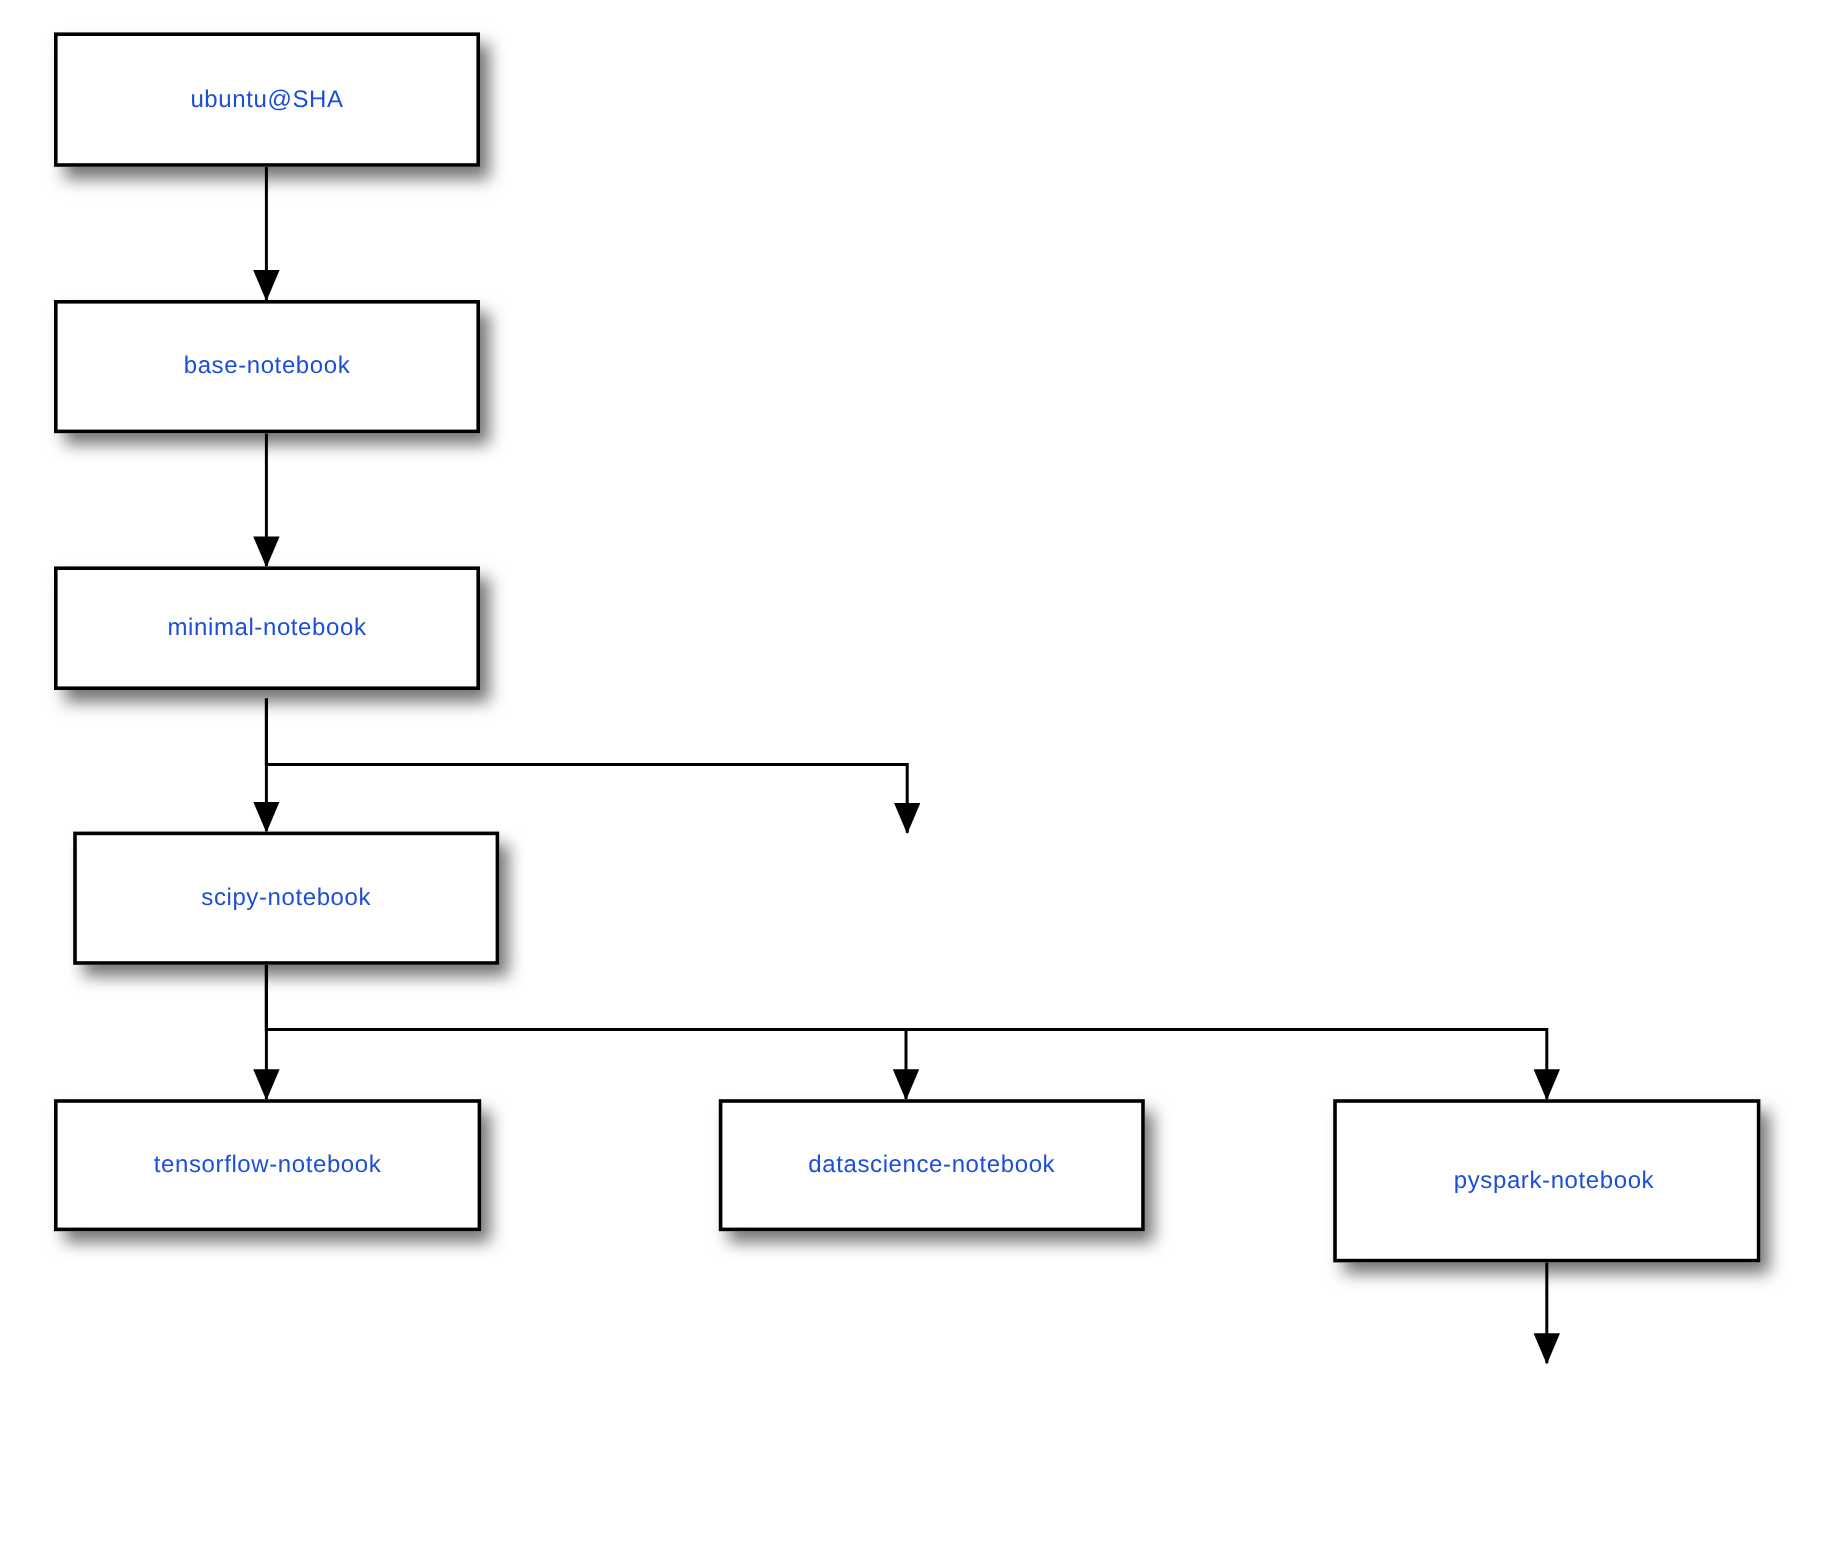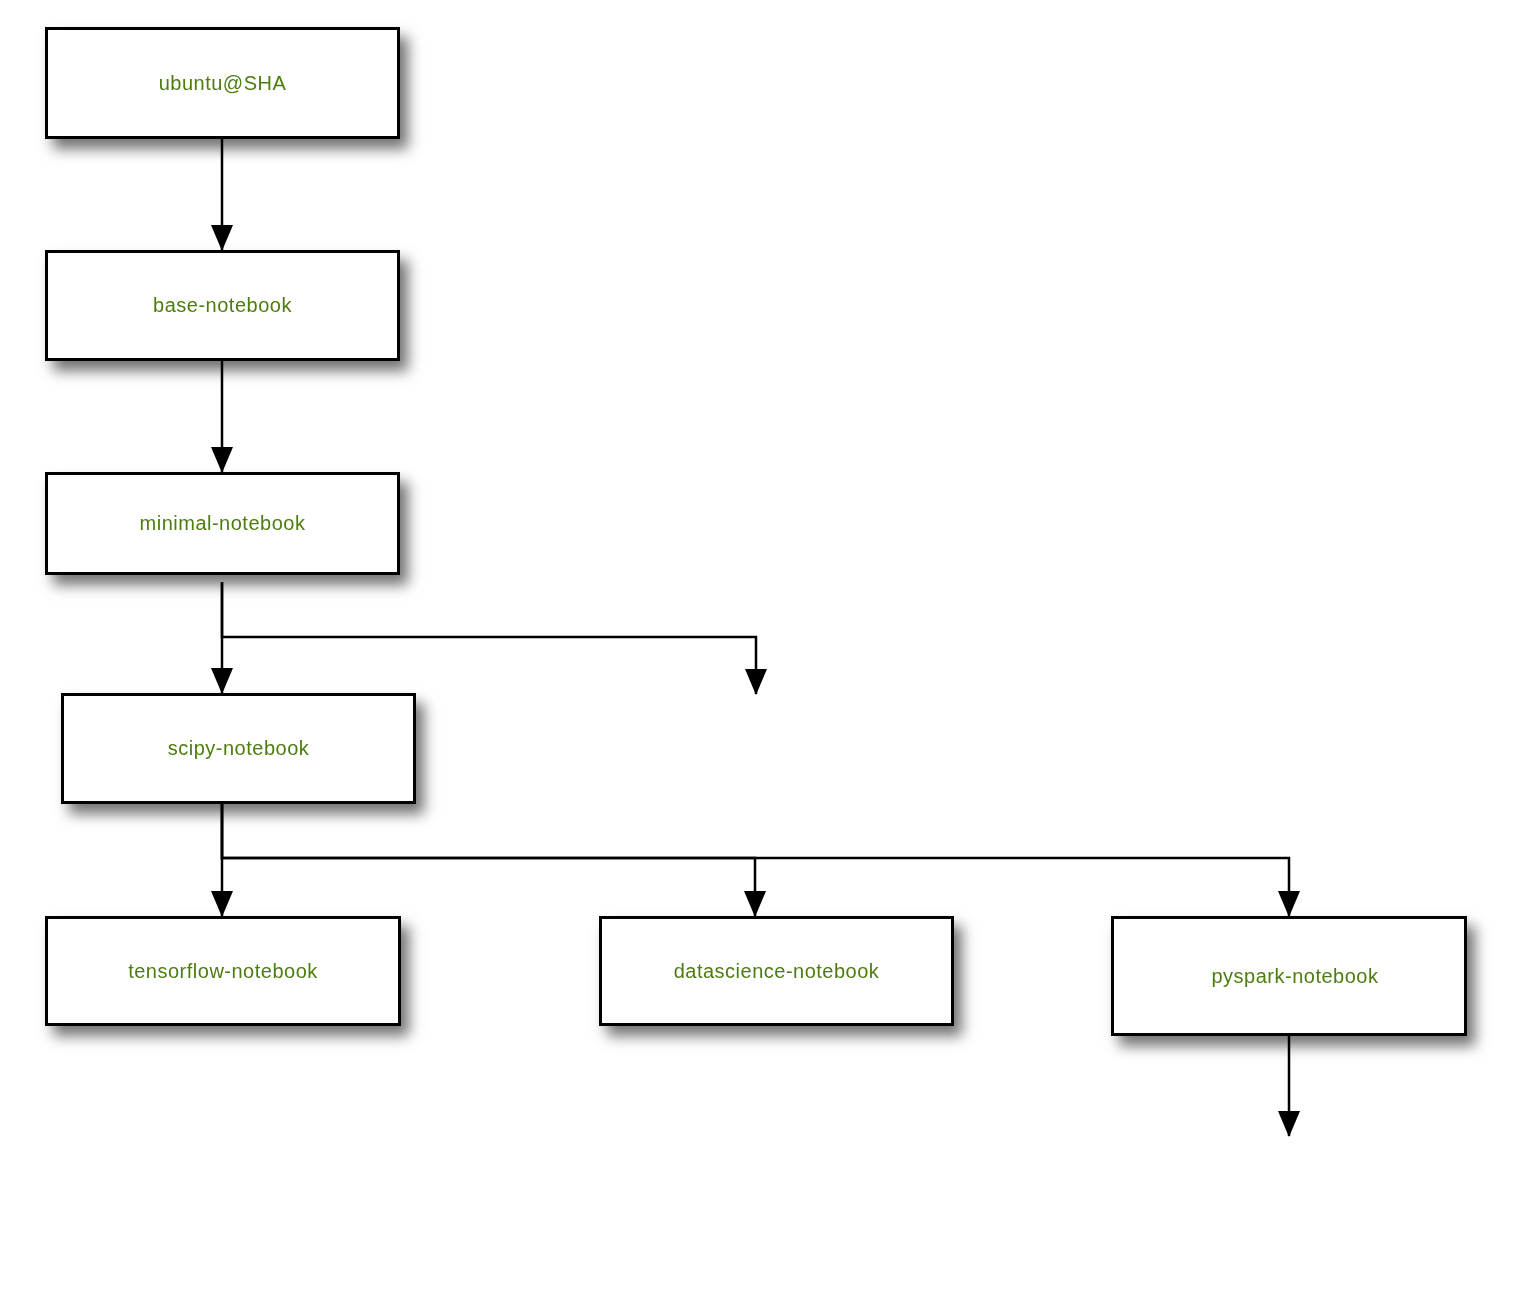--- a/index.html
+++ b/index.html
@@ -28,35 +28,35 @@
     background: #ffffff;
     border: 3px solid #000000;
     box-shadow: 8px 10px 13px rgba(0,0,0,0.55);
     display: flex;
     align-items: center;
     justify-content: center;
     width: 355px;
     height: 111px;
   }
   .node .label {
-    color: #4d7c0f;
+    color: #1d4ed8;
     font-size: 20px;
     letter-spacing: 0.5px;
     white-space: nowrap;
     text-align: right;
   }
   
   .n0 { left: 45px;   top: 27px;   height: 112px; }
   .n1 { left: 45px;   top: 250px;  }
   .n2 { left: 45px;   top: 472px;  height: 103px; }
   .n3 { left: 61px;   top: 693px;  }
   .n4 { left: 578px;  top: 694px;  height: 110px; }
   .n5 { left: 45px;   top: 916px;  width: 356px; height: 110px; }
   .n6 { left: 599px;  top: 916px;  height: 110px; }
-  .n7 { left: 1111px; top: 916px;  width: 356px; height: 120px; padding-left: 12px; }
+  .n7 { left: 1111px; top: 916px;  width: 356px; height: 136px; padding-left: 12px; }
   .n8 { left: 1112px; top: 1136px; height: 112px; }
 </style>
 </head>
 <body>
 
 <div id="canvas">
 
   <svg id="edges" viewBox="0 0 1520 1298" xmlns="http://www.w3.org/2000/svg">
     <defs>
       <marker id="arrow" markerUnits="userSpaceOnUse" markerWidth="26" markerHeight="22" viewBox="0 0 26 22" refX="25" refY="11" orient="auto">

